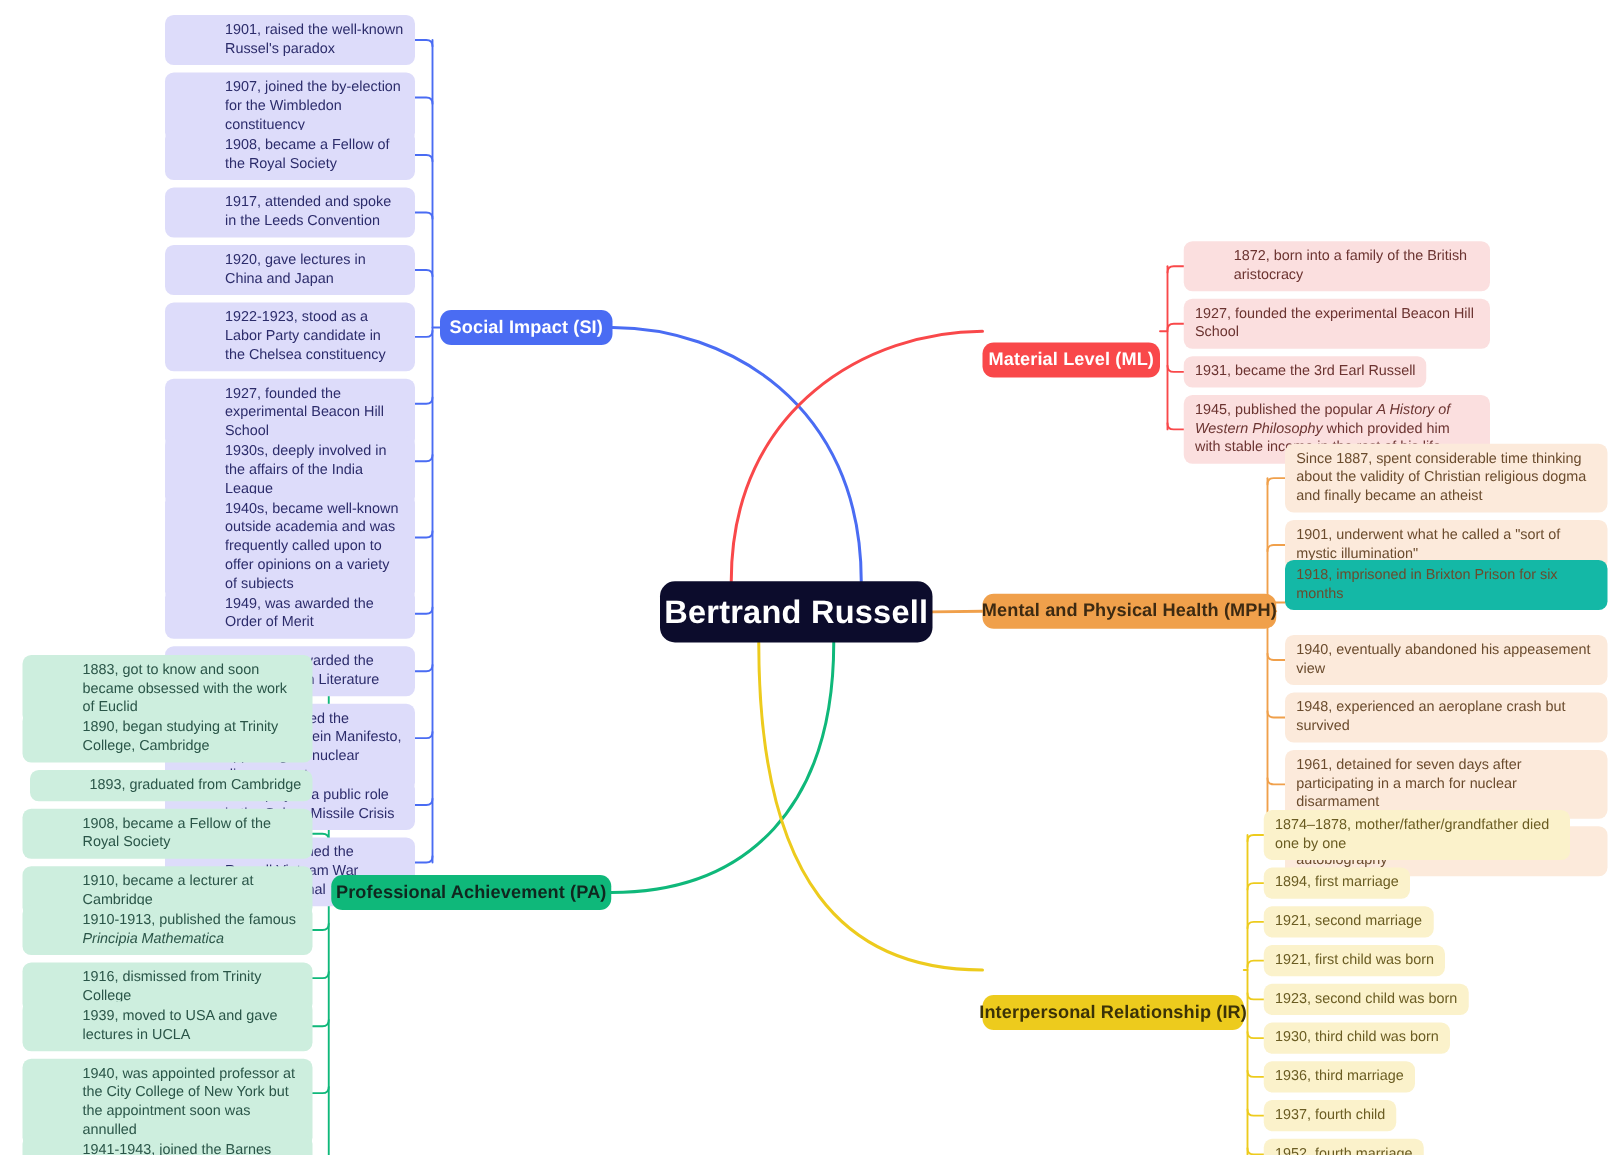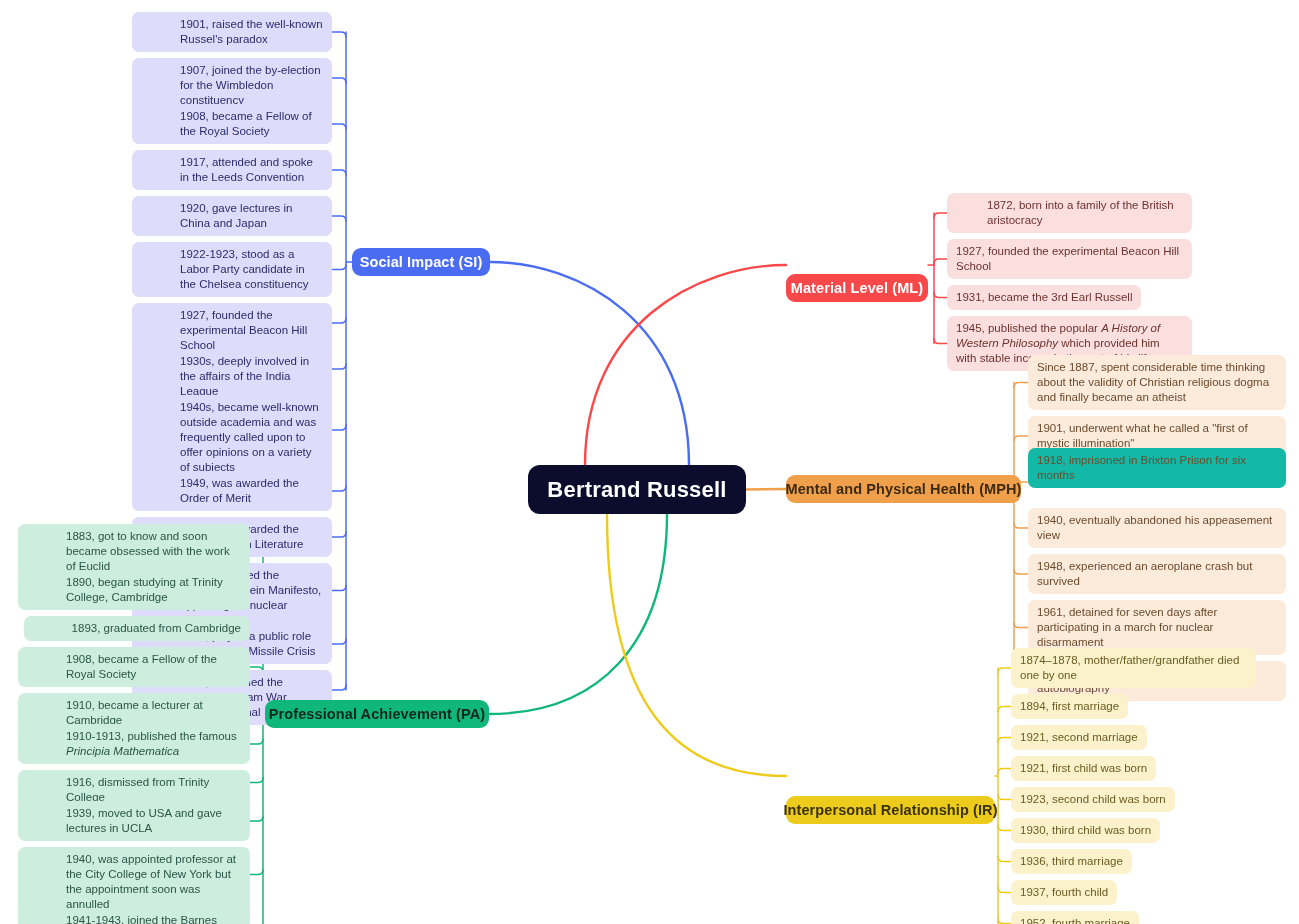--- a/index.html
+++ b/index.html
@@ -21,21 +21,21 @@
     pointer-events:none;
   }
 
   
   .root-node{
     position:absolute;
     box-sizing:border-box;
     background:#0c0c2c;
     color:#ffffff;
     border-radius:12px;
-    font-size:22px;
+    font-size:26px;
     font-weight:600;
     letter-spacing:.2px;
     display:flex;
     align-items:center;
     justify-content:center;
     z-index:5;
   }
 
   
   .branch-node{
@@ -174,21 +174,21 @@
         <span>Material Level (ML)</span>
       </div>
       <div class="leaf-node align-left" style="background: rgb(251, 223, 223); color: rgb(107, 51, 48); max-width: 245px; top: 193px; left: 947px; padding-left: 40px;">1872, born into a family of the British aristocracy</div>
       <div class="leaf-node align-left" style="background: rgb(251, 223, 223); color: rgb(107, 51, 48); max-width: 245px; top: 239px; left: 947px;">1927,  founded the experimental Beacon Hill School</div>
       <div class="leaf-node align-left" style="background: rgb(251, 223, 223); color: rgb(107, 51, 48); max-width: 245px; top: 285px; left: 947px;">1931, became the 3rd Earl Russell</div>
       <div class="leaf-node align-left" style="background: rgb(251, 223, 223); color: rgb(107, 51, 48); max-width: 245px; top: 316px; left: 947px;">1945, published the popular <i>A History of Western Philosophy</i> which provided him with stable income in the rest of his life</div>
       <div class="branch-node" style="left: 786px; top: 475px; width: 235px; height: 28px; background: rgb(240, 160, 75); color: rgb(61, 42, 18);">
         <span>Mental and Physical Health (MPH)</span>
       </div>
       <div class="leaf-node align-left" style="background: rgb(252, 234, 219); color: rgb(106, 75, 45); max-width: 258px; top: 355px; left: 1028px;">Since 1887, spent considerable time thinking about the validity of Christian religious dogma and finally became an atheist</div>
-      <div class="leaf-node align-left" style="background: rgb(252, 234, 219); color: rgb(106, 75, 45); max-width: 258px; top: 416px; left: 1028px;">1901, underwent what he called a "first of mystic illumination"</div>
+      <div class="leaf-node align-left" style="background: rgb(252, 234, 219); color: rgb(106, 75, 45); max-width: 258px; top: 416px; left: 1028px;">1901, underwent what he called a "sort of mystic illumination"</div>
       <div class="leaf-node align-left" style="background: #14b8a6; color: rgb(106, 75, 45); max-width: 258px; top: 448px; left: 1028px;">1918, imprisoned in Brixton Prison for six months</div>
       <div class="leaf-node align-left" style="background: rgb(252, 234, 219); color: rgb(106, 75, 45); max-width: 258px; top: 508px; left: 1028px;">1940, eventually abandoned his appeasement view</div>
       <div class="leaf-node align-left" style="background: rgb(252, 234, 219); color: rgb(106, 75, 45); max-width: 258px; top: 554px; left: 1028px;">1948, experienced an aeroplane crash but survived</div>
       <div class="leaf-node align-left" style="background: rgb(252, 234, 219); color: rgb(106, 75, 45); max-width: 258px; top: 600px; left: 1028px;">1961, detained for seven days after participating in a march for nuclear disarmament</div>
       <div class="leaf-node align-left" style="background: rgb(252, 234, 219); color: rgb(106, 75, 45); max-width: 258px; top: 661px; left: 1028px;">1960s, published his three-volume autobiography</div>
       <div class="branch-node" style="left: 786px; top: 796px; width: 209px; height: 28px; background: rgb(237, 203, 29); color: rgb(59, 50, 7);">
         <span>Interpersonal Relationship (IR)</span>
       </div>
       <div class="leaf-node align-left" style="background: rgb(251, 242, 203); color: rgb(106, 92, 34); max-width: 245px; top: 648px; left: 1011px;">1874–1878, mother/father/grandfather died one by one</div>
       <div class="leaf-node align-left" style="background: rgb(251, 242, 203); color: rgb(106, 92, 34); max-width: 245px; top: 694px; left: 1011px;">1894, first marriage</div>

